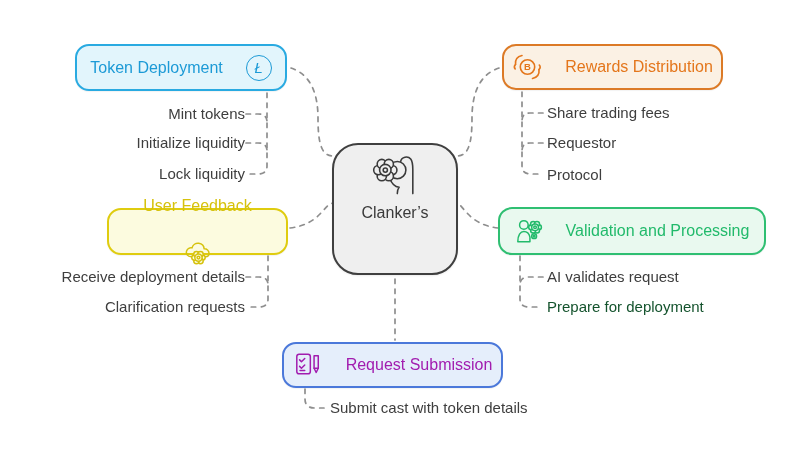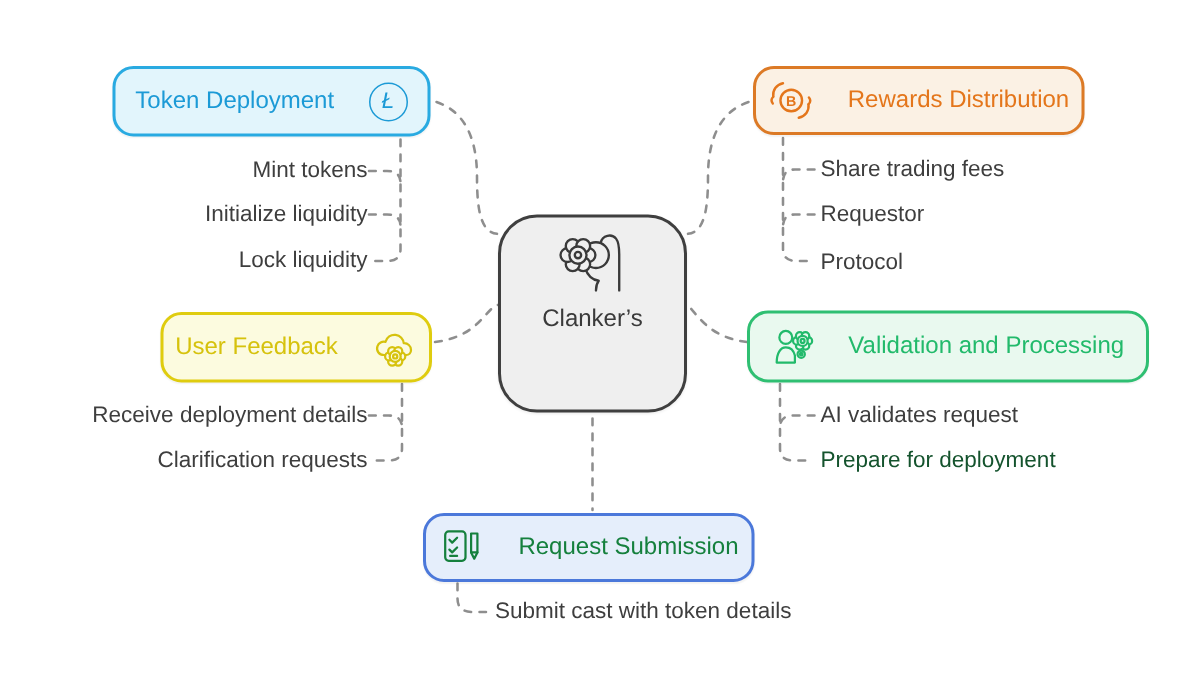--- a/index.html
+++ b/index.html
@@ -112,21 +112,21 @@
         <path d="M10,3.5 C5.5,4.5 3,8 3.5,12.5"></path>
         <path d="M3.5,12.5 C2,14 2,15.5 3.2,17"></path>
         <path d="M20.5,26.5 C25,25.5 27.5,22 27,17.5"></path>
         <path d="M27,17.5 C28.5,16 28.5,14.5 27.3,13"></path>
         <text x="15.5" y="18.4" text-anchor="middle" font-size="9.5" font-weight="bold" font-family="Liberation Sans, sans-serif" fill="currentColor" stroke="none">B</text>
       </g>
     </svg>
     <span class="label">Rewards Distribution</span>
   </div>
 
-  <div class="box" id="box-feedback" style="border-color: rgb(223, 204, 15); background: rgb(252, 251, 223); color: rgb(214, 194, 13);">
+  <div class="box" id="box-feedback" style="border-color: rgb(223, 204, 15); background: rgb(252, 251, 223); color: rgb(214, 194, 13); flex-direction: column;">
     <span class="label">User Feedback</span>
     <svg width="30" height="28" viewBox="0 0 32 30">
       <g fill="none" stroke="currentColor" stroke-width="1.6" stroke-linecap="round" stroke-linejoin="round">
         <path d="M8.5,20 C4.8,20 2.8,16.8 3.8,13.8 C4.6,11.4 7.2,10 9.6,10.6 C10.4,7.4 13.4,5.2 16.8,5.6 C20,6 22.4,8.6 22.6,11.6 C25.4,11.4 27.8,13.6 27.8,16.4 C27.8,18.4 26.4,20 24.4,20 L8.5,20"></path>
         <g fill="#fcfbdf">
           <circle cx="20.8" cy="21" r="2.9"></circle>
             <circle cx="18.65" cy="24.72" r="2.9"></circle>
           <circle cx="14.35" cy="24.72" r="2.9"></circle>
             <circle cx="12.2" cy="21" r="2.9"></circle>
           <circle cx="14.35" cy="17.28" r="2.9"></circle>
@@ -153,21 +153,21 @@
           <circle cx="21.5" cy="11" r="3.6"></circle>
         </g>
         <circle cx="21.5" cy="11" r="1.4"></circle>
         <circle cx="20.5" cy="20.5" r="2.6" fill="#e9f9ef"></circle>
         <circle cx="20.5" cy="20.5" r="0.9"></circle>
       </g>
     </svg>
     <span class="label">Validation and Processing</span>
   </div>
 
-  <div class="box" id="box-request" style="border-color: rgb(75, 120, 218); background: rgb(229, 238, 251); color: #15803d;">
+  <div class="box" id="box-request" style="border-color: rgb(75, 120, 218); background: rgb(229, 238, 251); color: #a21caf;">
     <svg width="30" height="28" viewBox="0 0 30 30">
       <g fill="none" stroke="currentColor" stroke-width="1.6" stroke-linecap="round" stroke-linejoin="round">
         <rect x="3" y="3.5" width="14.5" height="21" rx="2.5"></rect>
         <path d="M6,9.5 l2,2 l3.5,-3.5"></path>
         <path d="M6,16.5 l2,2 l3.5,-3.5"></path>
         <path d="M6.5,21 h5"></path>
         <path d="M21.5,5 L26,5 L26,18.5 L23.75,23 L21.5,18.5 Z"></path>
         <path d="M21.5,18.5 L26,18.5"></path>
       </g>
     </svg>

